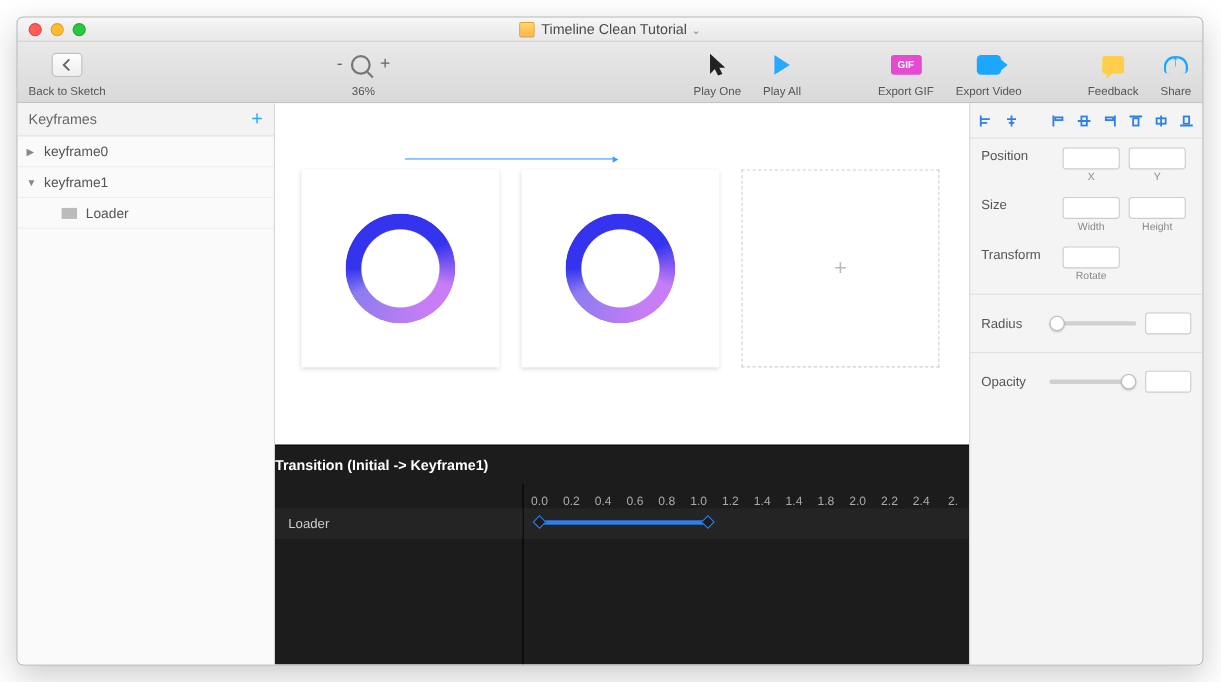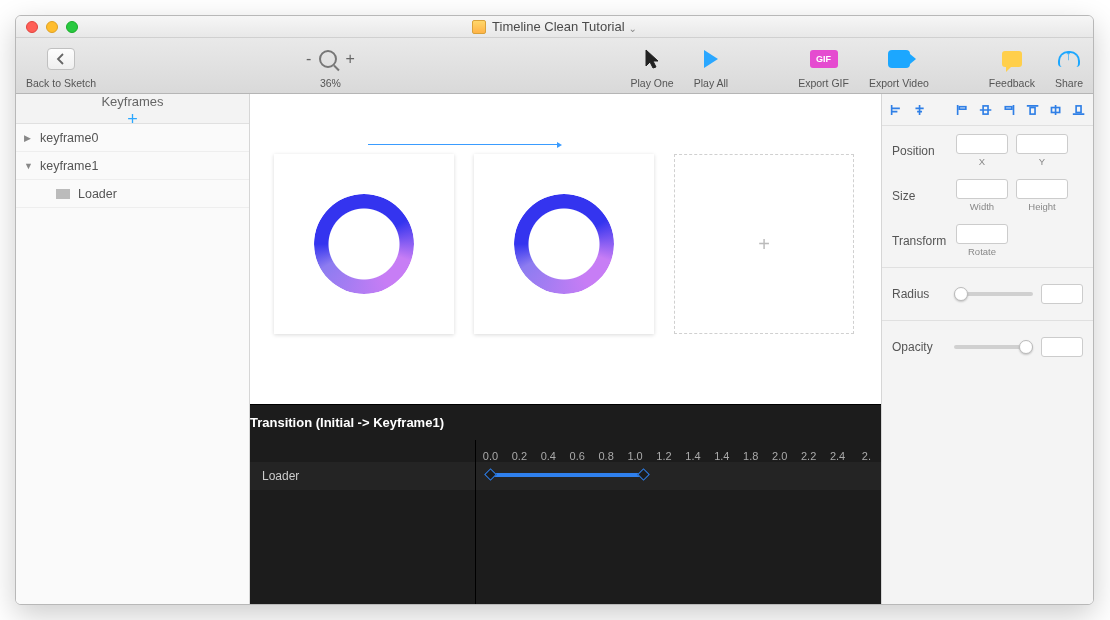--- a/index.html
+++ b/index.html
@@ -69,21 +69,21 @@
   .sidebar-left {
     width: 234px;
     border-right: 1px solid #d6d6d6;
     background: #fafafa;
     display:flex; flex-direction: column;
   }
   .kf-header {
     height: 30px; background: #f3f3f3;
     border-bottom: 1px solid #e0e0e0;
     display:flex; align-items:center; justify-content:space-between;
-    padding: 0 10px; color:#666; font-size:13px;flex-direction:column;
+    padding: 0 10px; color:#666; font-size:13px;
   }
   .plus-btn { color:#2aa7ff; font-size:18px; cursor:pointer; }
   .tree-item { height: 28px; display:flex; align-items:center; padding: 0 8px; font-size:12.5px; color:#555; border-bottom:1px solid #eee;}
   .tree-item.child { padding-left: 40px; }
   .tree-arrow { width:10px; margin-right:6px; color:#888; font-size:9px;}
   .shape-icon { width:14px; height:10px; background:#bbb; margin-right:8px; }
 
   
   .canvas-area { flex:1; display:flex; flex-direction:column; min-width:0;}
   .canvas-top { flex:1; background:#fff; position:relative; overflow:hidden; }
@@ -129,21 +129,21 @@
   .tl-key.start { left:10px; }
   .tl-key.end { left:163px; }
 
   
   .sidebar-right {
     width: 212px; border-left:1px solid #d6d6d6; background:#f4f4f4;
   }
   .align-row { height:32px; border-bottom:1px solid #e0e0e0; display:flex; align-items:center; padding:0 8px; gap:10px;}
   .align-icon { width:16px; height:14px; display:flex; }
   .align-icon svg { width:100%; height:100%; stroke:#2f7fe6; stroke-width:2;}
-  .prop-row { display:flex; align-items:center; padding: 8px 10px 4px; gap: 4px;}
+  .prop-row { display:flex; align-items:flex-start; padding: 8px 10px 4px; gap: 14px;}
   .prop-label { width: 60px; font-size:12px; color:#555;}
   .prop-fields { display:flex; gap:8px; }
   .field { display:flex; flex-direction:column; align-items:center; }
   .field input { width:52px; height:20px; background:#fff; border:1px solid #ccc; border-radius:3px;}
   .field .sub { font-size:9.5px; color:#888; margin-top:2px;}
   .divider { height:1px; background:#e0e0e0; margin: 6px 0;}
   .slider-row { display:flex; align-items:center; padding: 10px 10px; gap:8px;}
   .slider-row .prop-label { width:54px;}
   .slider {
     flex:1; height:4px; background:#d0d0d0; border-radius:2px; position:relative;

